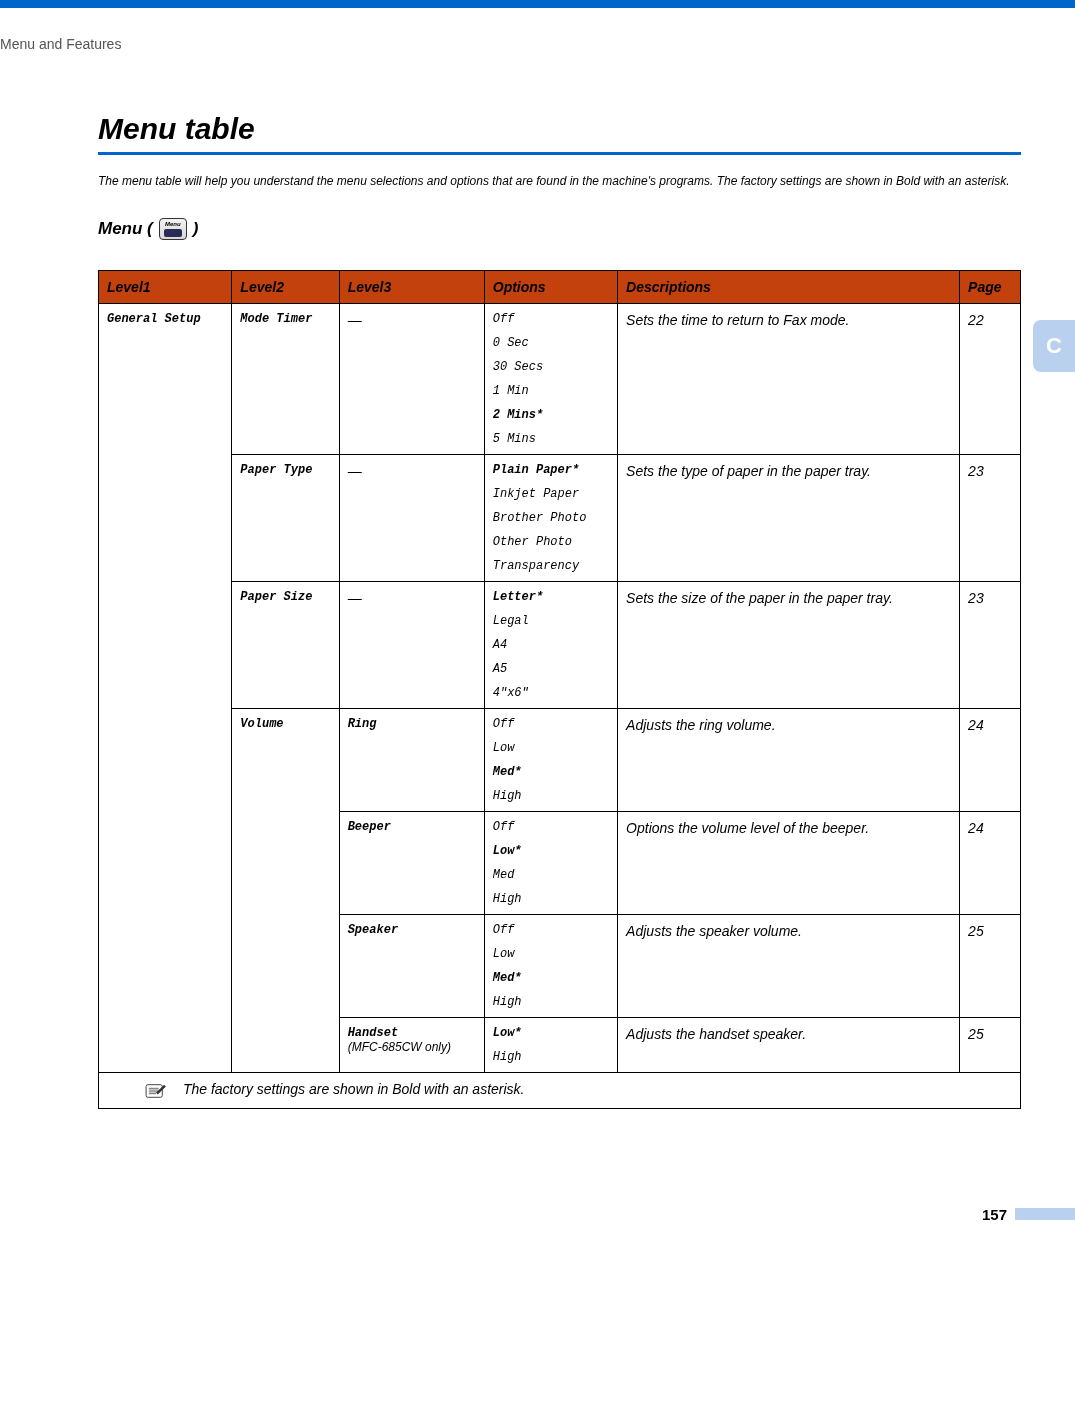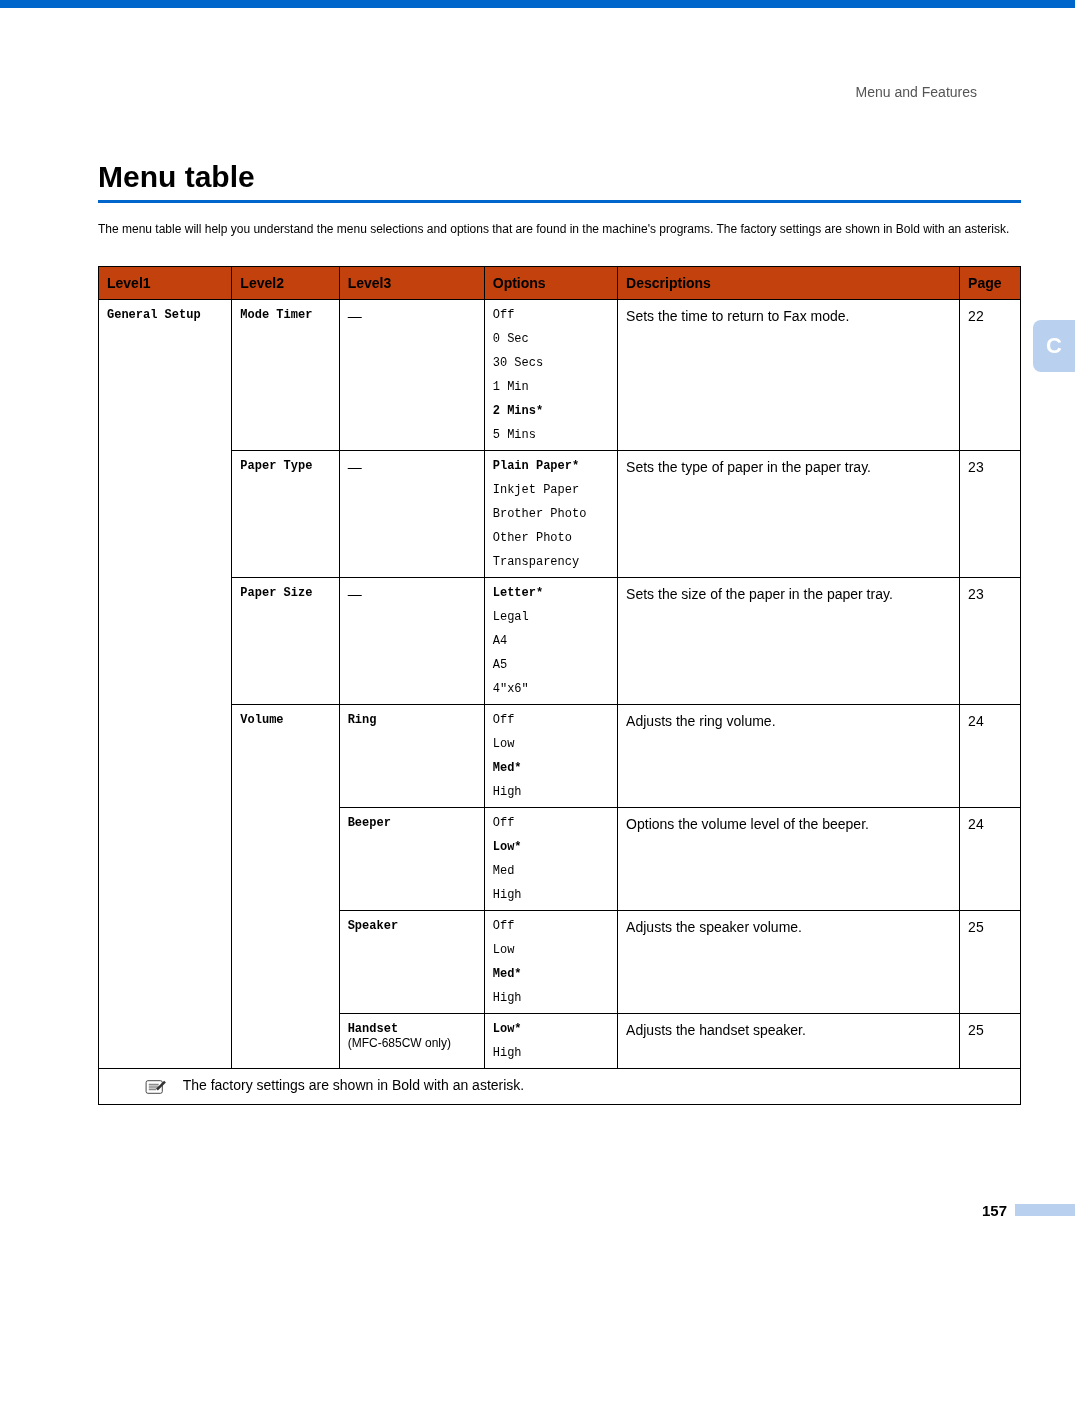--- a/index.html
+++ b/index.html
@@ -7,28 +7,27 @@
     margin: 0;
     font-family: Arial, Helvetica, sans-serif;
     background: #ffffff;
     width: 1075px;
   }
   .top-bar {
     height: 8px;
     background: #0066cc;
   }
   .header-right {
-    text-align: right;
     padding: 28px 98px 0 0;
     font-size: 14px;
     color: #555;
-    margin-top: 48px;
   }
   .content {
     padding: 20px 54px 0 98px;
+    font-style: italic;
   }
   .h1 {
     font-size: 30px;
     font-weight: bold;
     color: #000;
     margin: 40px 0 6px 0;
   }
   .hr-thick {
     height: 3px;
     background: #0066cc;
@@ -147,20 +146,28 @@
   <div class="side-tab">C</div>
 
   <div class="header-right">Menu and Features</div>
 
   <div class="content">
     <div class="h1">Menu table</div>
     <div class="hr-thick"></div>
 
     <p class="intro">The menu table will help you understand the menu selections and options that are found in the machine's programs. The factory settings are shown in Bold with an asterisk.</p>
 
+    <div class="menu-heading">
+      <span>Menu (</span>
+      <span class="menu-btn">
+        <span>Menu</span>
+        <span class="bbar"></span>
+      </span>
+      <span>)</span>
+    </div>
 
     <table class="mtable">
       <thead>
         <tr>
           <th>Level1</th>
           <th>Level2</th>
           <th>Level3</th>
           <th>Options</th>
           <th>Descriptions</th>
           <th>Page</th>

